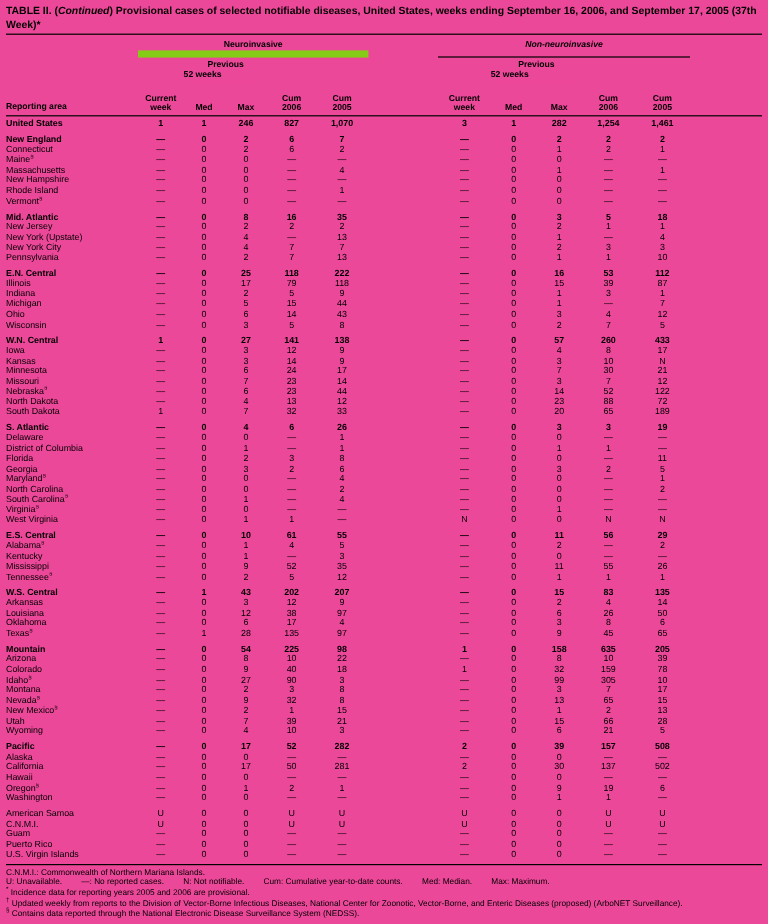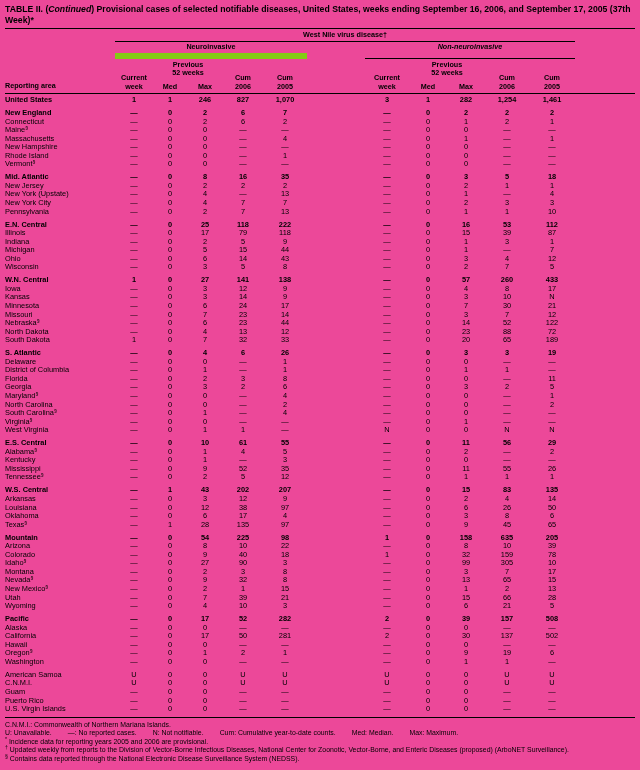--- a/index.html
+++ b/index.html
@@ -22,22 +22,22 @@
   .a-sp, .c-area { width:110px; flex:none; }
   .disease-span { width:460px; text-align:center; border-bottom:1px solid #000; padding-bottom:1.5px; }
   .hr2 { margin-top:1.5px; }
   .g1lab { width:192px; flex:none; text-align:center; border-bottom:6px solid #84cc16; padding-bottom:1.5px; }
   .gsp  { width:58px; flex:none; }
   .g2lab { width:210px; flex:none; text-align:center; border-bottom:1px solid #000; padding-bottom:1.5px;font-style:italic; }
   .hr3 { margin-top:1.5px; align-items:flex-end; }
   .ra { align-self:flex-end; padding-bottom:0.5px; }
   .hcol { display:flex; flex-direction:column; justify-content:flex-end; align-items:center; flex:none; }
   .prev { display:flex; flex-direction:column; align-items:center; flex:none; }
-  .wk { border-bottom:4px solid #ec4899; width:100%; text-align:center; padding-bottom:0.5px; }
-  .mm { display:flex; width:100%; margin-top:1px; }
+  .wk { border-bottom:2px solid #ec4899; width:100%; padding-bottom:0.5px; }
+  .mm { display:flex; width:100%; margin-top:17px; }
   .mm span { display:block; text-align:center; }
   
   .k0 { width:38px; } .k1 { width:34px; } .k2 { width:36px; } .k3 { width:40px; } .k4 { width:44px; }
   
   .k5 { width:44px; } .k6 { width:38px; } .k7 { width:38px; } .k8 { width:44px; } .k9 { width:46px; }
   .p1 { width:70px; } .p1 .mm span:first-child { width:34px; } .p1 .mm span:last-child { width:36px; }
   .p2 { width:76px; } .p2 .mm span:first-child { width:38px; } .p2 .mm span:last-child { width:38px; }
 
   .rule-head { width:630px; border-top:1.6px solid #000; margin-top:2px; }
   .rule-bottom { width:630px; border-top:1.4px solid #000; margin-top:3px; }
@@ -61,21 +61,20 @@
 
 <div class="page">
 
   <div class="title"><span>TABLE II. (</span><i>Continued</i><span>) Provisional cases of selected notifiable diseases, United States, weeks ending September 16, 2006, and September 17, 2005 (37th Week)*</span></div>
 
   <div class="rule-title"></div>
 
   <div class="hdr">
     <div class="hrow">
       <div class="a-sp"></div>
-      <div class="disease-span">West Nile virus disease†</div>
     </div>
     <div class="hrow hr2">
       <div class="a-sp"></div>
       <div class="g1lab">Neuroinvasive</div>
       <div class="gsp"></div>
       <div class="g2lab">Non-neuroinvasive</div>
     </div>
     <div class="hrow hr3">
       <div class="c-area ra">Reporting area</div>
       <div class="hcol k0">

